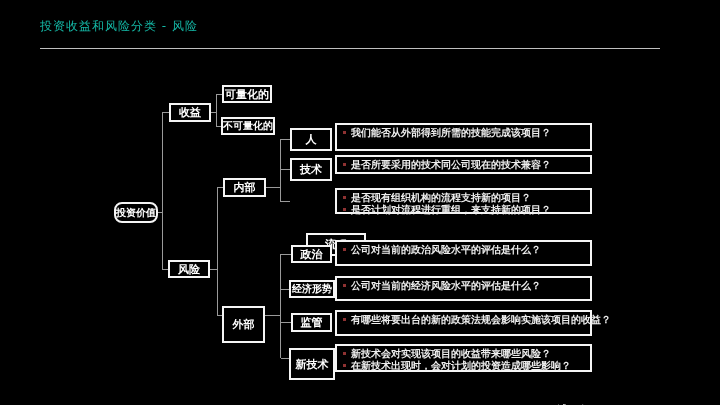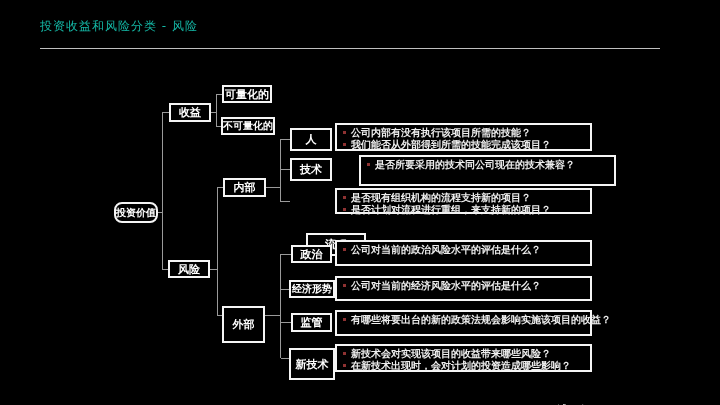--- a/index.html
+++ b/index.html
@@ -82,29 +82,25 @@
   <div class="node" style="left:223px;top:178px;width:43px;height:19px;">内部</div>
   <div class="node" style="left:222px;top:306px;width:43px;height:37px;">外部</div>
 
   <div class="node" style="left:290px;top:128px;width:42px;height:23px;">人</div>
   <div class="node" style="left:290px;top:158px;width:42px;height:23px;">技术</div>
   <div class="node" style="left:306px;top:190px;width:60px;height:23px;margin-top:43px;">流程</div>
 
   <div class="qbox" style="top:123px;height:28px;">
     <div class="qline">
       <span class="bullet"></span>
-      <span>公司内部有没有执行该项目所需的技能？</span>
-    </div>
-    <div class="qline">
-      <span class="bullet"></span>
       <span>我们能否从外部得到所需的技能完成该项目？</span>
     </div>
   </div>
 
-  <div class="qbox" style="top:155px;height:31px;margin-left:24px;">
+  <div class="qbox" style="top:155px;height:19px;">
     <div class="qline">
       <span class="bullet"></span>
       <span>是否所要采用的技术同公司现在的技术兼容？</span>
     </div>
   </div>
 
   <div class="qbox" style="top:188px;height:26px;">
     <div class="qline">
       <span class="bullet"></span>
       <span>是否现有组织机构的流程支持新的项目？</span>

